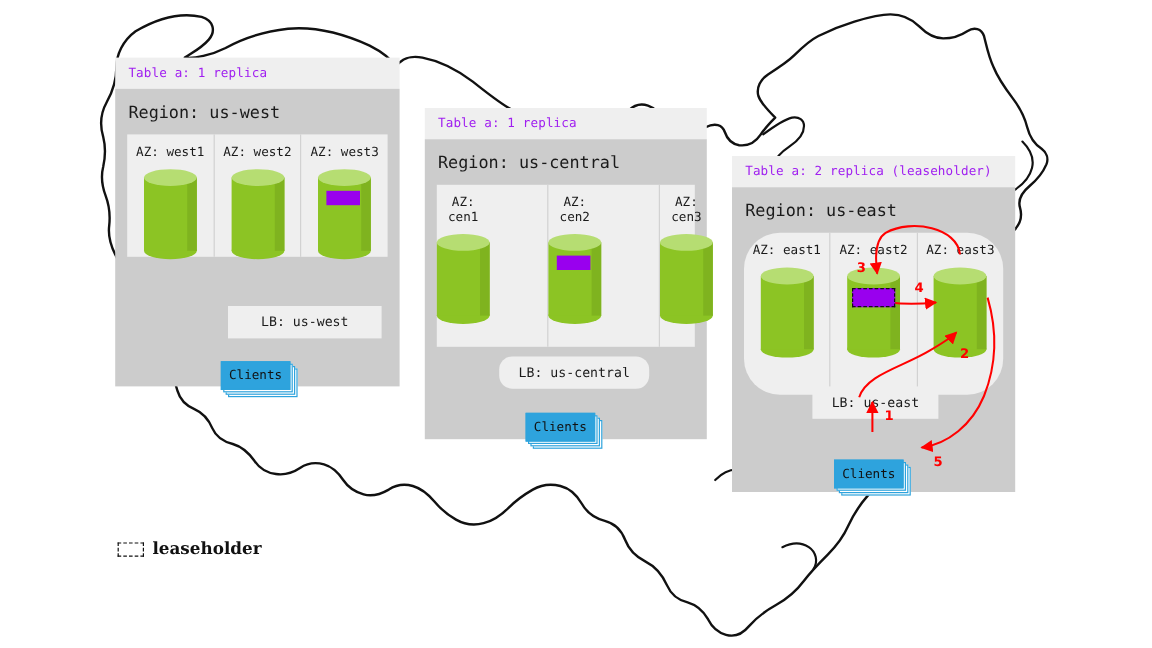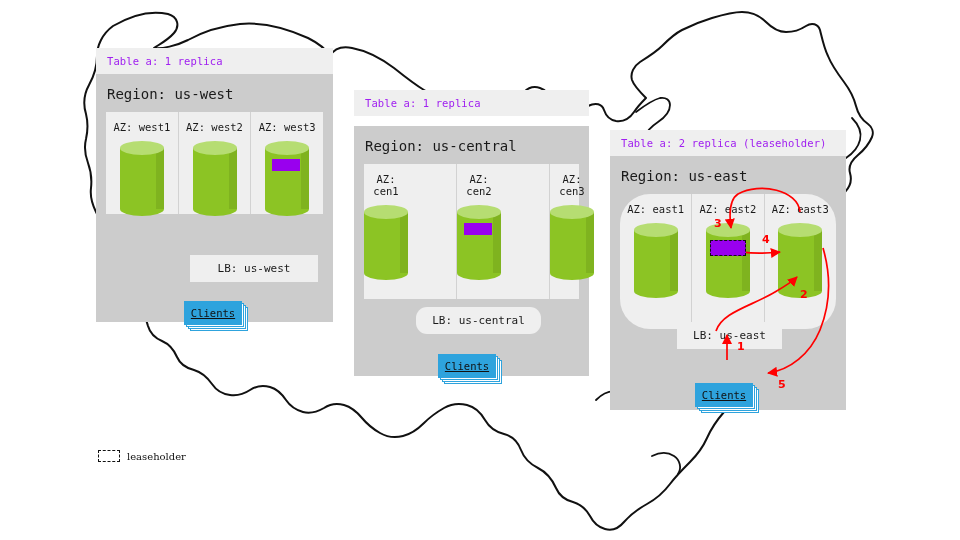--- a/index.html
+++ b/index.html
@@ -55,34 +55,34 @@
 
   
   .lb{
     position:absolute;background:#efefef;color:#1a1a1a;
     font-size:11px;text-align:center;line-height:1;
     padding:8px 14px;box-sizing:border-box;white-space:nowrap;
   }
 
   
   .clients{position:absolute;width:62px;height:28px;}
-  .clients .sheet{position:absolute;background:#ffffff;border:1.3px solid #2ea3dd;text-decoration:underline;}
+  .clients .sheet{position:absolute;background:#ffffff;border:1.3px solid #2ea3dd;}
   .clients .s3{left:6px;top:6px;width:56px;height:22px;}
   .clients .s2{left:4px;top:4px;width:56px;height:22px;}
   .clients .s1{left:2px;top:2px;width:56px;height:22px;}
   .clients .front{
     left:0;top:0;width:56px;height:22px;background:#2ea3dd;border:1.3px solid #2ea3dd;
     color:#111111;font-size:10.5px;display:flex;align-items:center;justify-content:center;
     box-sizing:content-box;
   }
 
   
   .legend{position:absolute;display:flex;align-items:center;gap:7px;}
   .legend-swatch{width:22px;height:12px;border:1.6px dashed #111111;box-sizing:border-box;}
-  .legend-text{font-size:10px;color:#111111;font-family:"DejaVu Serif","Liberation Serif",serif;}
+  .legend-text{font-size:14px;color:#111111;font-family:"DejaVu Serif","Liberation Serif",serif;font-weight:bold;}
 
   
   .arrows{position:absolute;left:0;top:0;width:960px;height:540px;pointer-events:none;}
   .step-num{
     position:absolute;color:#ff0000;font-size:11px;font-weight:bold;
     font-family:"DejaVu Sans","Liberation Sans",sans-serif;
   }
 </style>
 </head>
 <body>
@@ -250,21 +250,21 @@
         <div class="sheet s3"></div>
         <div class="sheet s2"></div>
         <div class="sheet s1"></div>
         <div class="sheet front">Clients</div>
       </div>
     </div>
   </div>
 
   <div class="region" style="left:354px;top:90px;width:235px;">
     <div class="region-header">Table a: 1 replica</div>
-    <div class="region-body" style="height:250px;position:relative;margin-top:10px;">
+    <div class="region-body" style="height:250px;position:relative;">
       <div class="region-title">Region: us-central</div>
       <div class="az-row" style="height:135px;gap:48px;">
 
         <div class="az-cell">
           <span class="az-label">AZ: cen1</span>
           <div class="cyl" style="width:44px;height:75px;">
             <div class="cyl-bot"></div>
             <div class="cyl-body"></div>
             <div class="cyl-shade"></div>
             <div class="cyl-top"></div>

